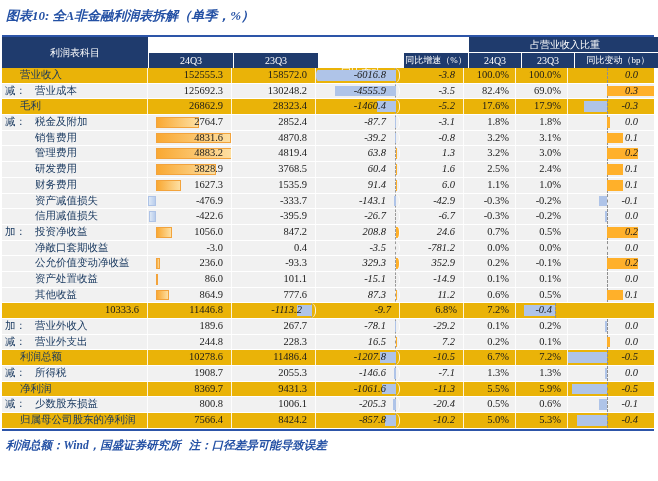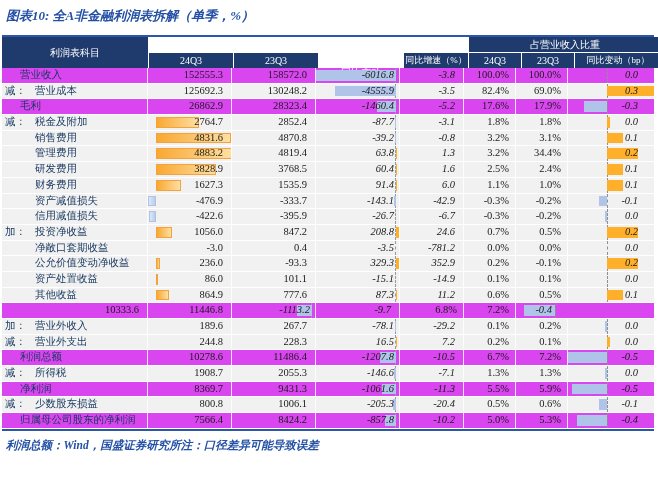--- a/index.html
+++ b/index.html
@@ -41,34 +41,34 @@
   .h-s6{grid-area:2/7/3/8;}
   .h-s7{grid-area:2/8/3/9;font-size:9px;}
   
   .trow{
     display:grid;
     grid-template-columns:146px 84px 84px 84px 64px 52px 52px 86px;
     height:15.7px;line-height:14.7px;
     background:#f1f1f1;border-bottom:1px solid #ffffff;
     box-sizing:border-box;
   }
-  .trow.hl{background:#d946ef;}
+  .trow.hl{background:#eab308;}
   .cell{
     position:relative;box-sizing:border-box;overflow:hidden;
     border-right:1px solid rgba(255,255,255,.85);
     white-space:nowrap;
   }
   .cell:last-child{border-right:none;}
   .c-label{color:#17375e;}
   .c-label .pfx{position:absolute;left:3px;color:#17375e;}
   .c-label .lab.ind1{padding-left:18px;display:inline-block;}
   .c-label .lab.ind2{padding-left:33px;display:inline-block;}
   .c-num,.c-chg,.c-growth,.c-pct,.c-bp{text-align:right;}
   .c-num{padding-right:8px;}
-  .c-chg{padding-right:5px;font-style:italic;}
+  .c-chg{padding-right:13px;font-style:italic;border-radius:6px;}
   .c-growth{padding-right:8px;font-style:italic;}
   .c-pct{padding-right:6px;}
   .c-bp{padding-right:16px;font-style:italic;}
   .c-chg::after{
     content:"";position:absolute;top:0;bottom:0;right:3px;
     border-left:1px dashed #9a9a9a;
   }
   .c-bp::before{
     content:"";position:absolute;top:0;bottom:0;left:39px;
     border-left:1px dashed #8f8f8f;
@@ -78,21 +78,21 @@
   .bar.amt-pos{background:linear-gradient(to right,#f9a832,#fddfa2);border:1px solid #f2a33c;box-sizing:border-box;}
   .bar.amt-neg{background:linear-gradient(to left,#b9cdec,#dde8f6);border:1px solid #aec3e6;box-sizing:border-box;}
   .bar.pos{background:#ffb02a;}
   .bar.neg{background:#afc4e8;}
   
   .src{
     position:absolute;left:6px;top:438px;
     font-size:11.5px;font-style:italic;font-weight:bold;
     color:#2350a4;white-space:nowrap;
   }
-  .src .note{margin-left:0;text-align:right;}
+  .src .note{margin-left:8px;text-align:right;}
 </style>
 </head>
 <body>
 
 <div class="fig-title">图表10: 全A非金融利润表拆解（单季，%）</div>
 
 <div class="tbl">
   <div class="thead">
     <div class="hc h-item">利润表科目</div>
     <div class="hc h-g2">占营业收入比重</div>
@@ -155,21 +155,21 @@
         <div class="cell c-pct"><span class="num">3.1%</span></div>
         <div class="cell c-bp"><span class="bar pos" style="left: 39px; width: 16px;"></span><span class="num">0.1</span></div>
       </div>
       <div class="trow">
         <div class="cell c-label"><span class="lab ind2">管理费用</span></div>
         <div class="cell c-num"><span class="bar amt-pos" style="left: 8px; width: 76px;"></span><span class="num">4883.2</span></div>
         <div class="cell c-num"><span class="num">4819.4</span></div>
         <div class="cell c-chg"><span class="bar pos" style="left: 80px; width: 1px;"></span><span class="num">63.8</span></div>
         <div class="cell c-growth"><span class="num">1.3</span></div>
         <div class="cell c-pct"><span class="num">3.2%</span></div>
-        <div class="cell c-pct"><span class="num">34.4%</span></div>
+        <div class="cell c-pct"><span class="num">3.0%</span></div>
         <div class="cell c-bp"><span class="bar pos" style="left: 39px; width: 31px;"></span><span class="num">0.2</span></div>
       </div>
       <div class="trow">
         <div class="cell c-label"><span class="lab ind2">研发费用</span></div>
         <div class="cell c-num"><span class="bar amt-pos" style="left: 8px; width: 60px;"></span><span class="num">3828.9</span></div>
         <div class="cell c-num"><span class="num">3768.5</span></div>
         <div class="cell c-chg"><span class="bar pos" style="left: 80px; width: 1px;"></span><span class="num">60.4</span></div>
         <div class="cell c-growth"><span class="num">1.6</span></div>
         <div class="cell c-pct"><span class="num">2.5%</span></div>
         <div class="cell c-pct"><span class="num">2.4%</span></div>

